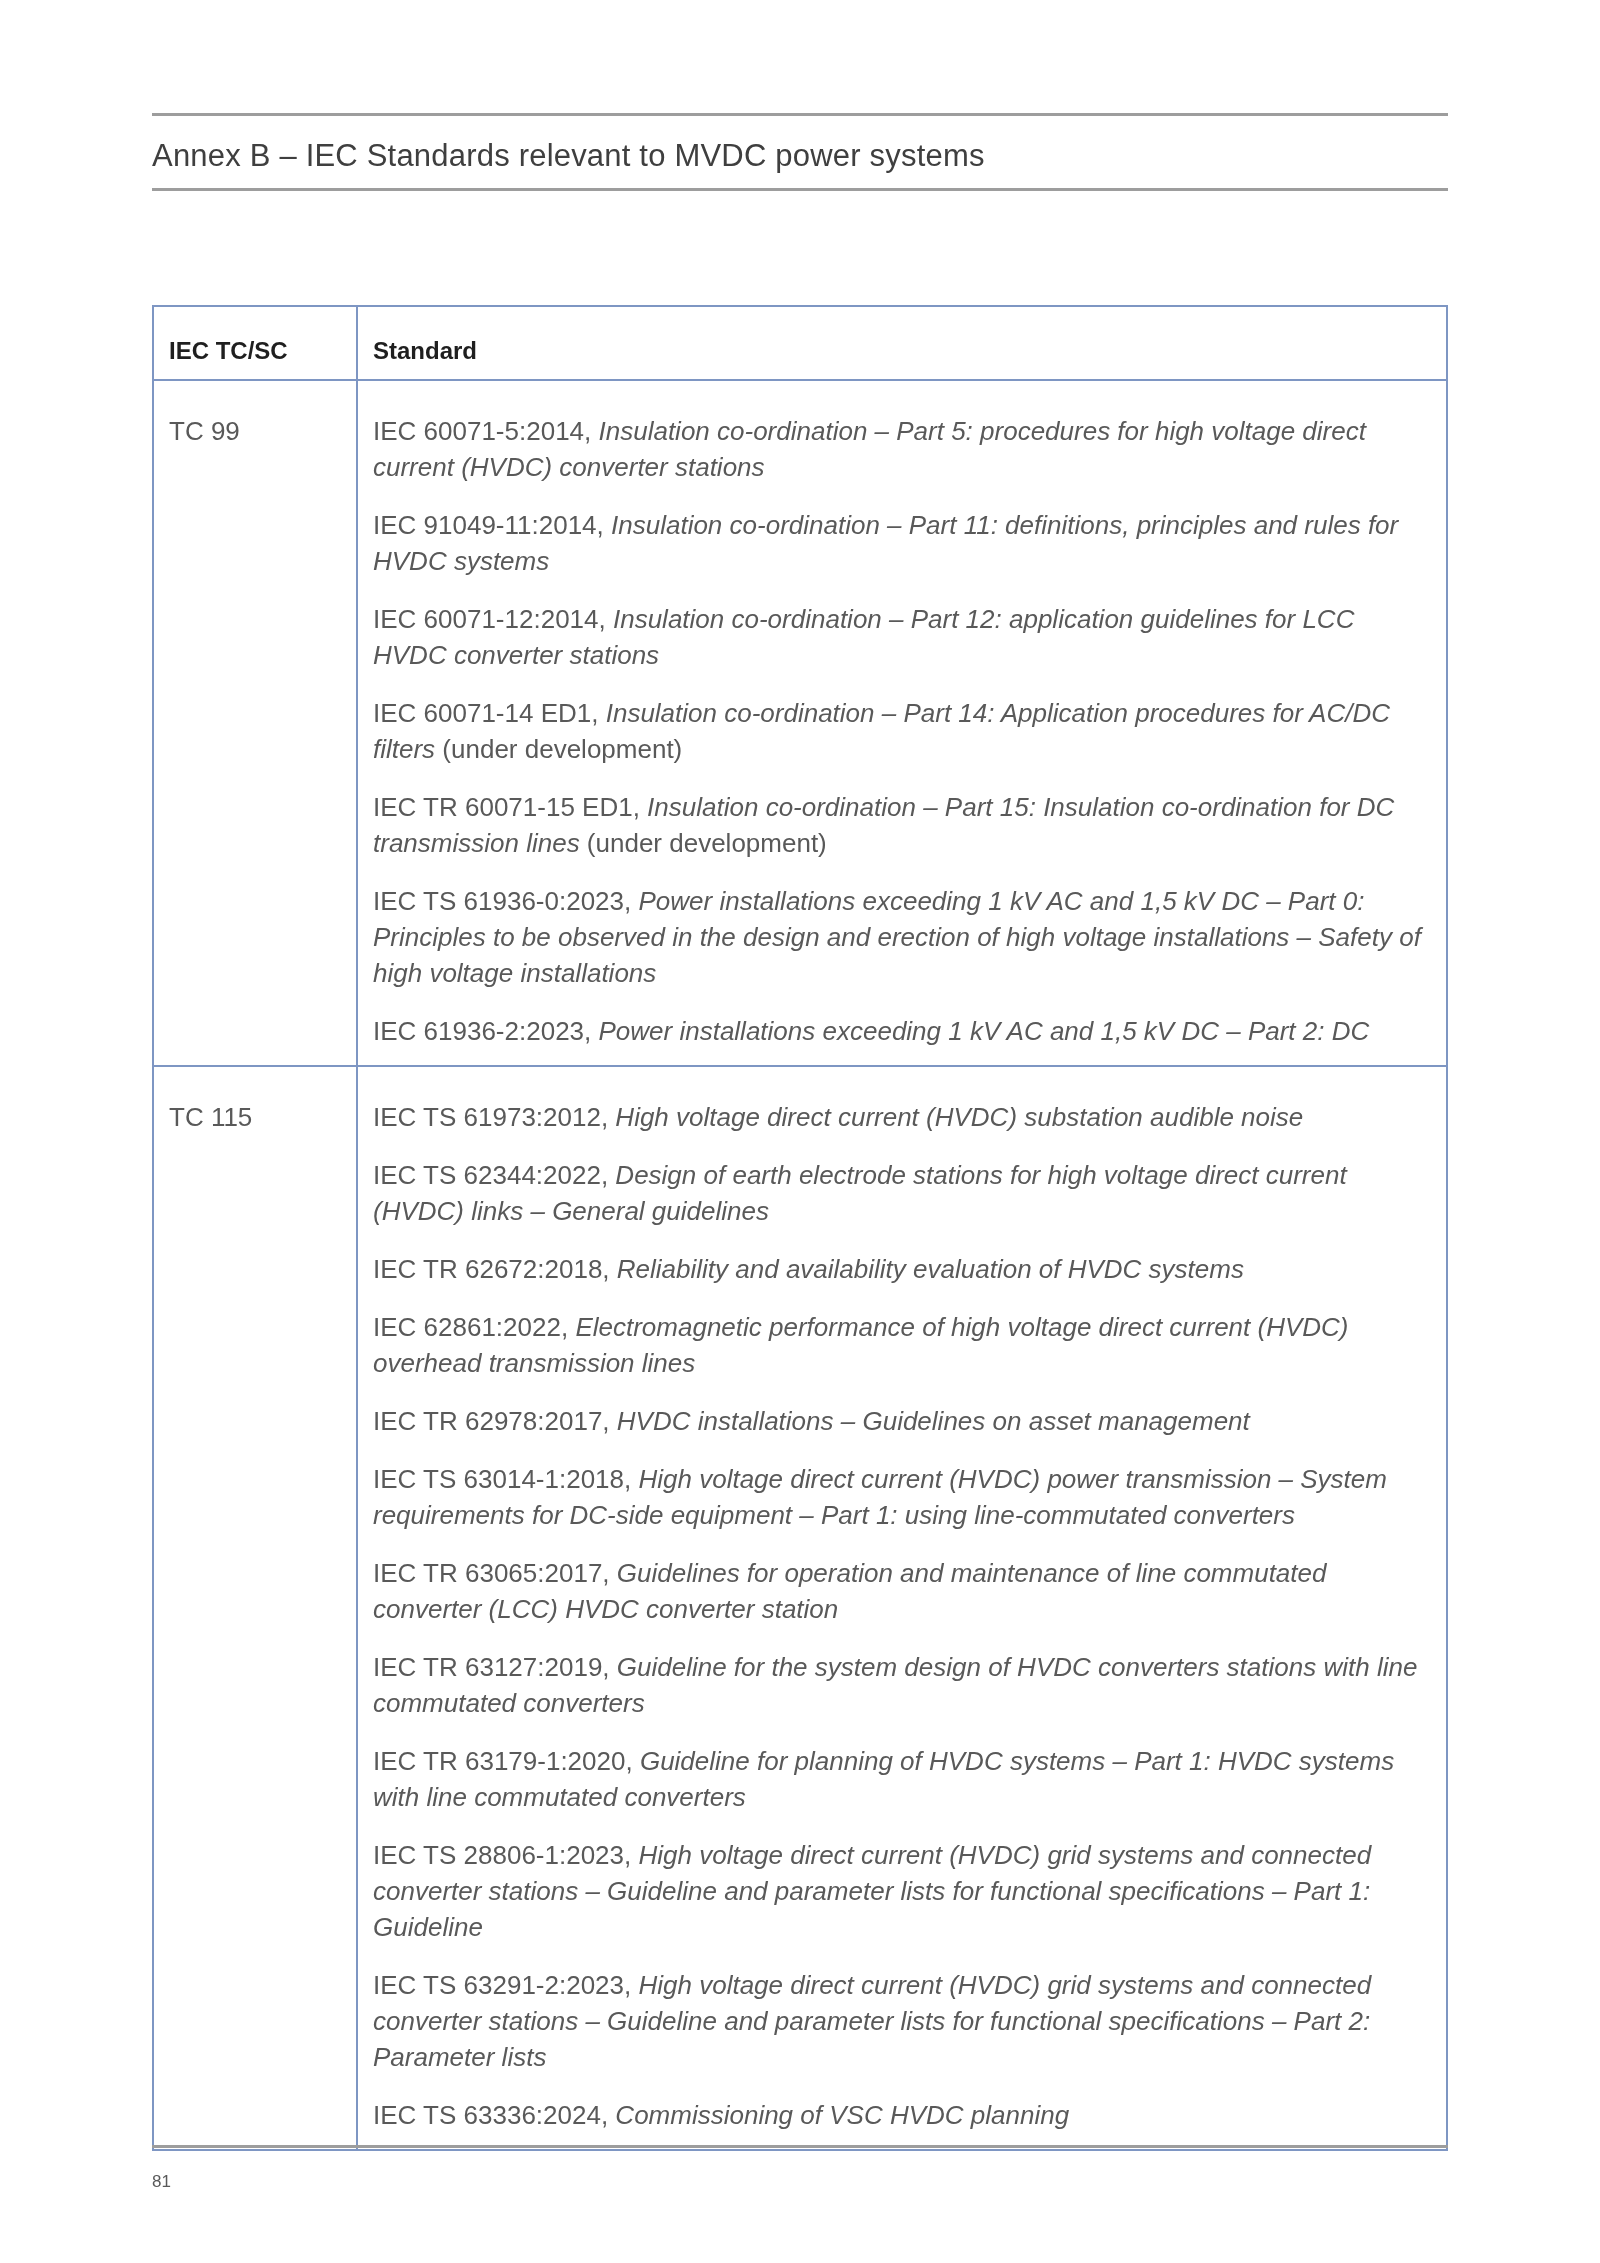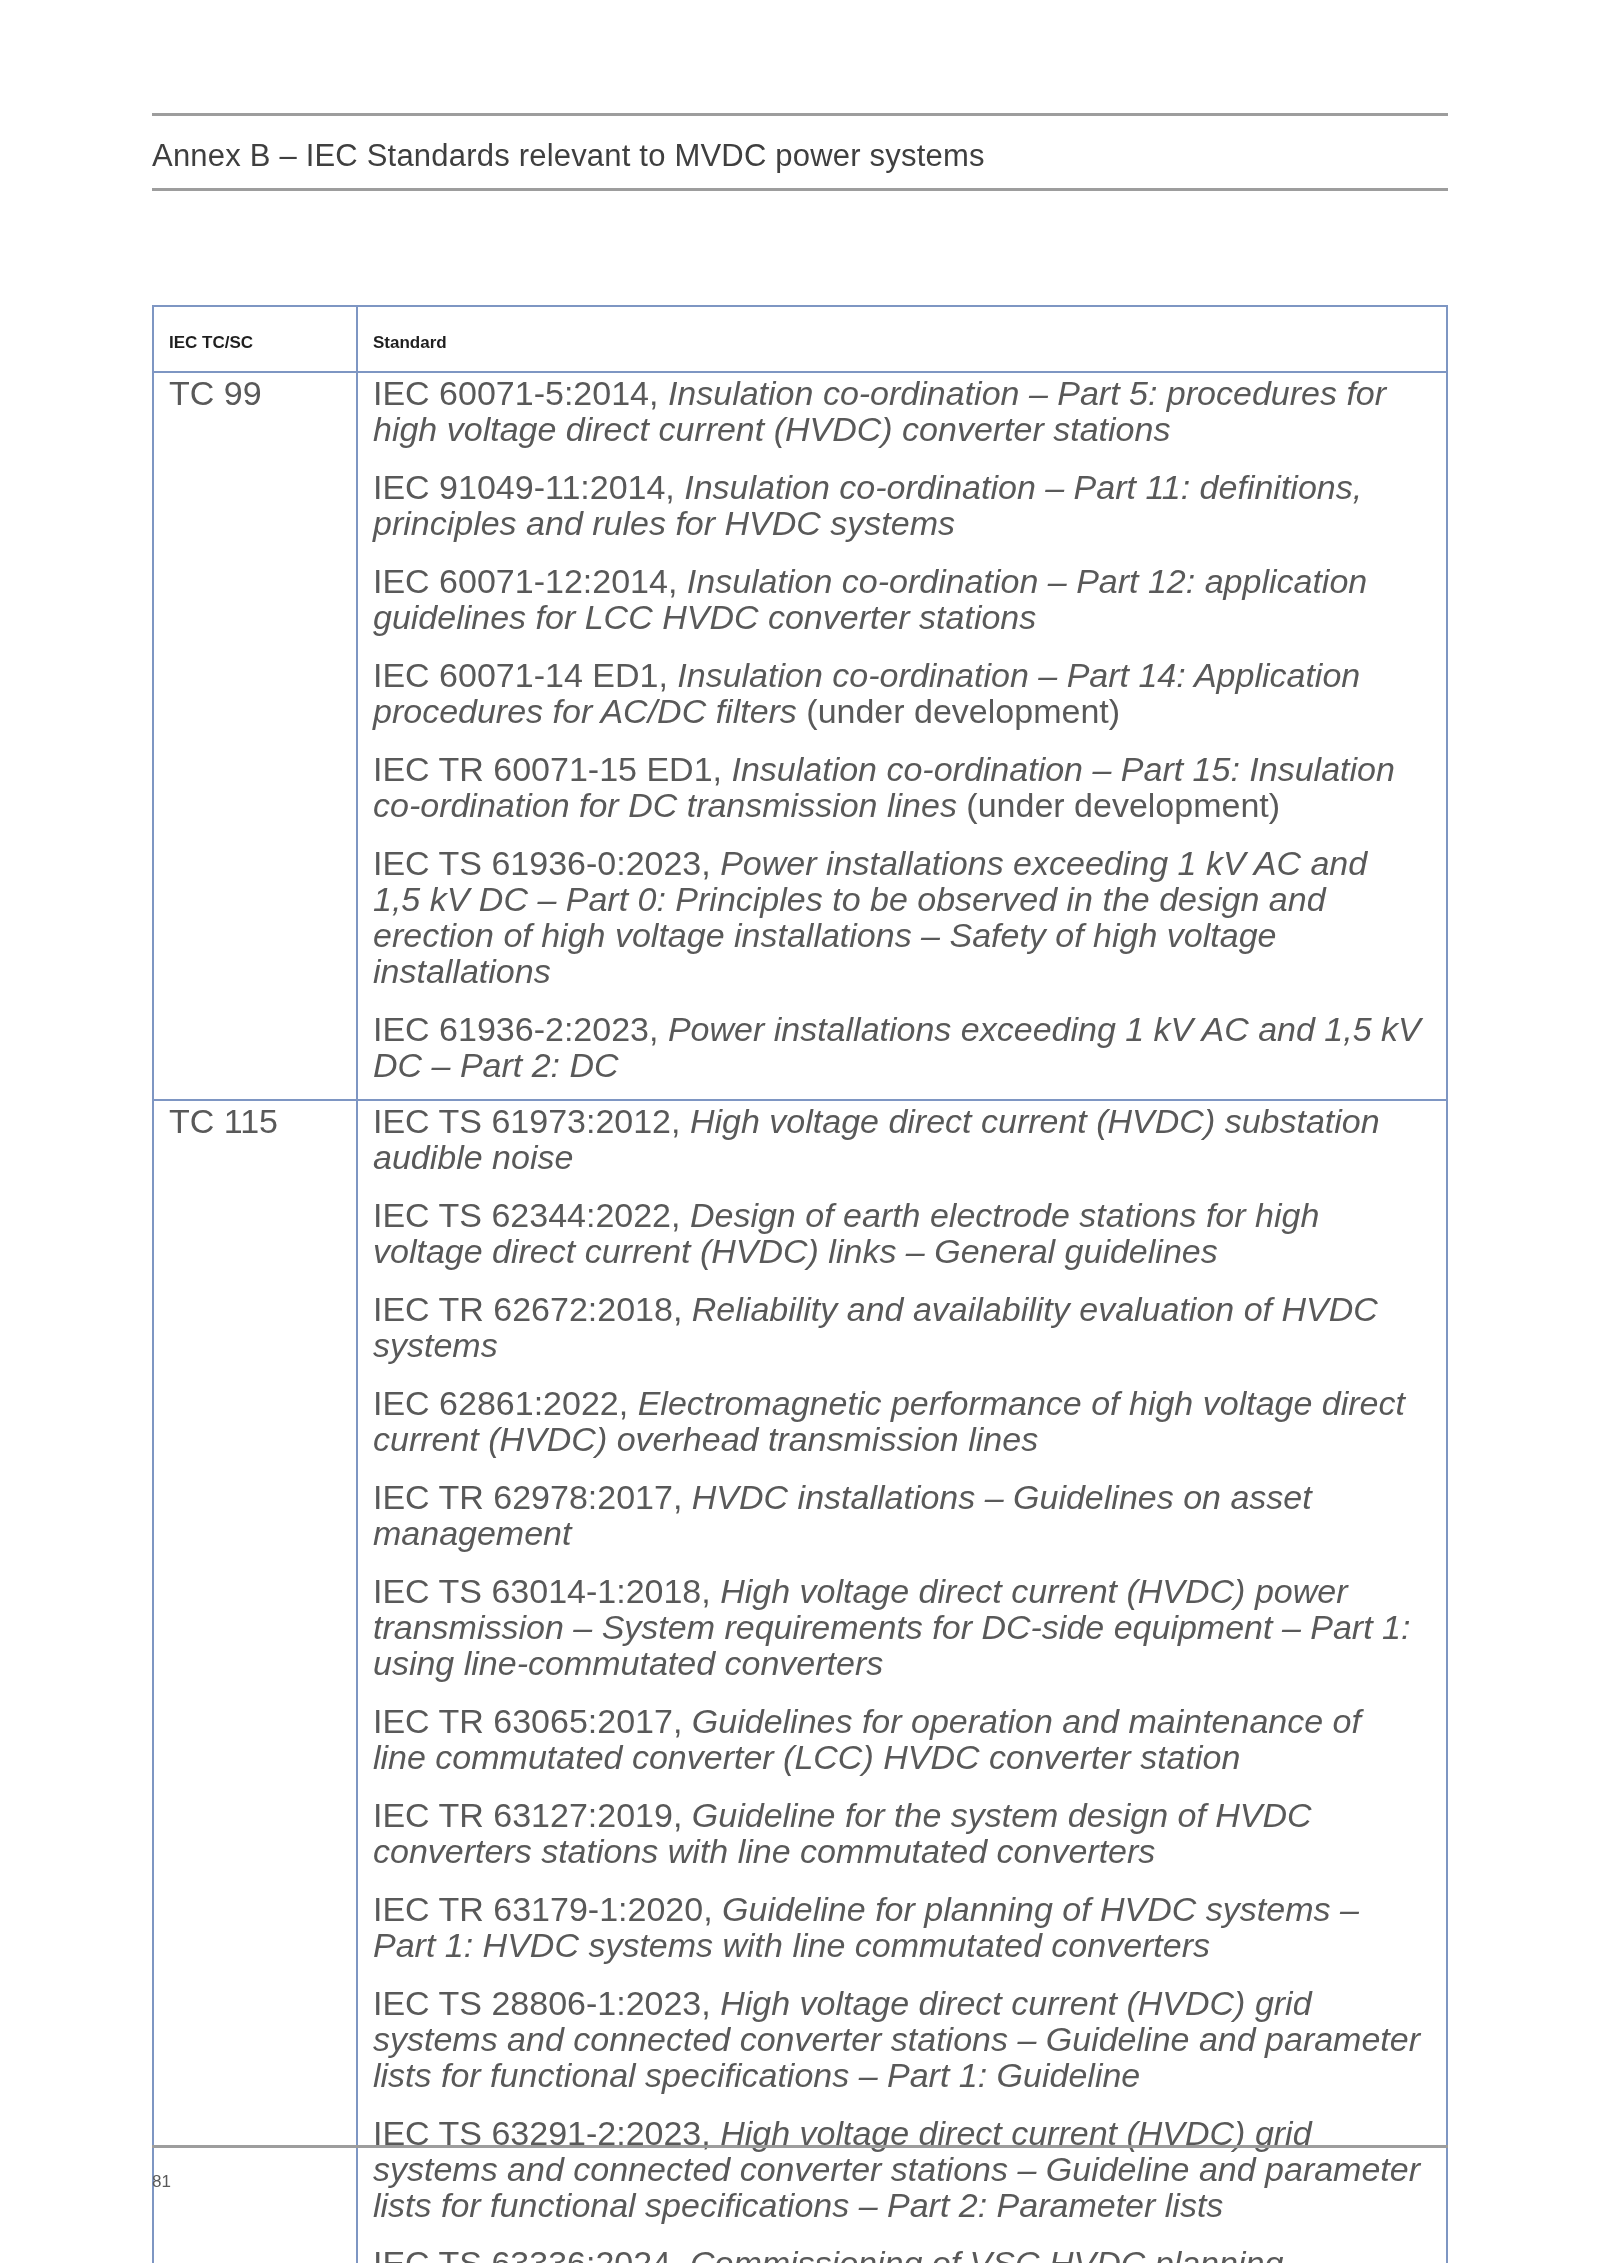--- a/index.html
+++ b/index.html
@@ -46,29 +46,29 @@
   }
   table.standards-table th,
   table.standards-table td {
     border: 2px solid var(--border-color, #7e96c3);
   }
   th.col-tc { width: 177px; }
   table.standards-table th {
     height: 56px;
     text-align: left;
     vertical-align: middle;
-    padding: 8px 10px 0 15px;
-    font-size: 17px;
+    padding: 16px 10px 0 15px;
+    font-size: 24px;
     font-weight: 700;
     color: var(--header-text-color, #1f1f1f);
   }
   table.standards-table td {
     vertical-align: top;
-    padding: 2px 25px 16px 15px;
-    font-size: 34px;
+    padding: 32px 25px 16px 15px;
+    font-size: 26px;
     line-height: 36px;
     color: var(--body-text-color, #595959);
   }
   td.tc-cell { padding-top: 16px; }
   td.standards-cell p {
     margin: 0 0 22px 0;
   }
   td.standards-cell p:last-child {
     margin-bottom: 0;
   }

